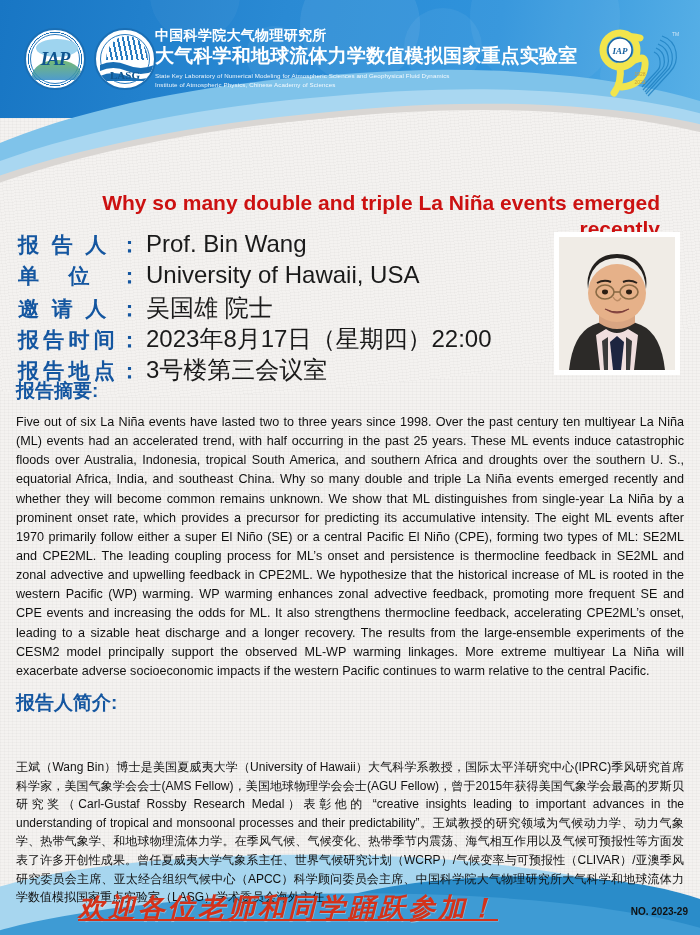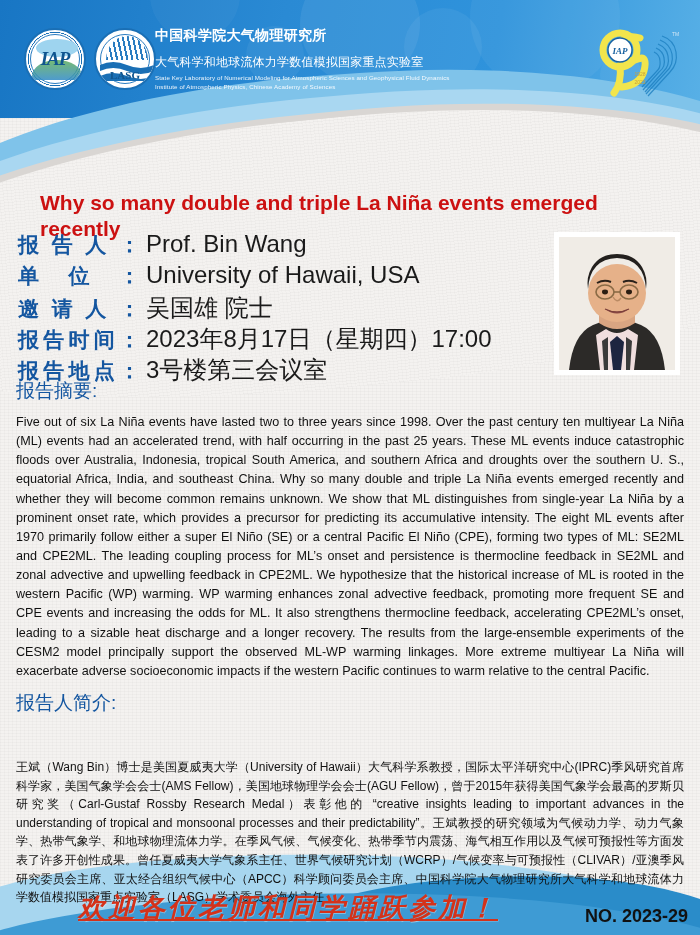--- a/index.html
+++ b/index.html
@@ -153,21 +153,21 @@
   }
 
   .org-text {
     position: absolute;
     left: 155px; top: 27px;
     z-index: 6;
     color: #ffffff;
     line-height: 1.18;
   }
   .org-line1 { font-size: 14px; font-weight: bold; letter-spacing: 0.3px; }
-  .org-line2 { font-size: 12px; font-weight: normal; letter-spacing: 0.2px; margin-top: 11px; }
+  .org-line2 { font-size: 19px; font-weight: bold; letter-spacing: 0.2px; margin-top: 1px; }
   .org-en {
     font-size: 6.2px;
     font-weight: normal;
     line-height: 1.5;
     margin-top: 4px;
     opacity: 0.92;
     letter-spacing: 0.1px;
   }
 
   
@@ -188,21 +188,21 @@
     font-weight: bold;
     color: #1456a0;
     letter-spacing: 22px;
     text-indent: 22px;
     z-index: 5;
     text-shadow: 1px 1px 0 rgba(255,255,255,0.7);
   }
   .title-en {
     position: absolute;
     top: 190px; left: 40px; width: 620px;
-    text-align: left;
+    text-align: right;
     font-size: 21px;
     font-weight: bold;
     color: #cc1111;
     line-height: 1.22;
     z-index: 5;
   }
 
   
   .info-block {
     position: absolute;
@@ -246,21 +246,21 @@
     overflow: hidden;
     position: relative;
     background: #efe7dd;
   }
 
   
   .section-heading {
     position: absolute;
     left: 16px;
     font-size: 19px;
-    font-weight: normal;
+    font-weight: bold;
     color: #1456a0;
     z-index: 5;
   }
   #abstract-heading { top: 378px; }
   #bio-heading { top: 690px; }
 
   .body-text {
     position: absolute;
     left: 16px;
     width: 668px;
@@ -315,21 +315,21 @@
     font-style: italic;
     color: #d4321a;
     letter-spacing: 3px;
     z-index: 8;
     text-shadow: 0.5px 0.5px 0 rgba(255,255,255,0.35);
     white-space: nowrap;
   }
   .serial-no {
     position: absolute;
     right: 12px; top: 38px;
-    font-size: 18px;
+    font-size: 10px;
     font-weight: bold;
     color: #111111;
     z-index: 8;
   }
 </style>
 </head>
 <body>
 
 <div id="poster">
 
@@ -423,21 +423,21 @@
       <div class="info-value">吴国雄 院士</div>
     </div>
     <div class="info-row">
       <div class="info-label">
         <span class="ch">报</span>
           <span class="ch">告</span>
           <span class="ch">时</span>
           <span class="ch">间</span>
           <span class="ch">：</span>
       </div>
-      <div class="info-value">2023年8月17日（星期四）17:00</div>
+      <div class="info-value">2023年8月17日（星期四）22:00</div>
     </div>
     <div class="info-row">
       <div class="info-label">
         <span class="ch">报</span>
           <span class="ch">告</span>
           <span class="ch">地</span>
           <span class="ch">点</span>
           <span class="ch">：</span>
       </div>
       <div class="info-value">3号楼第三会议室</div>

